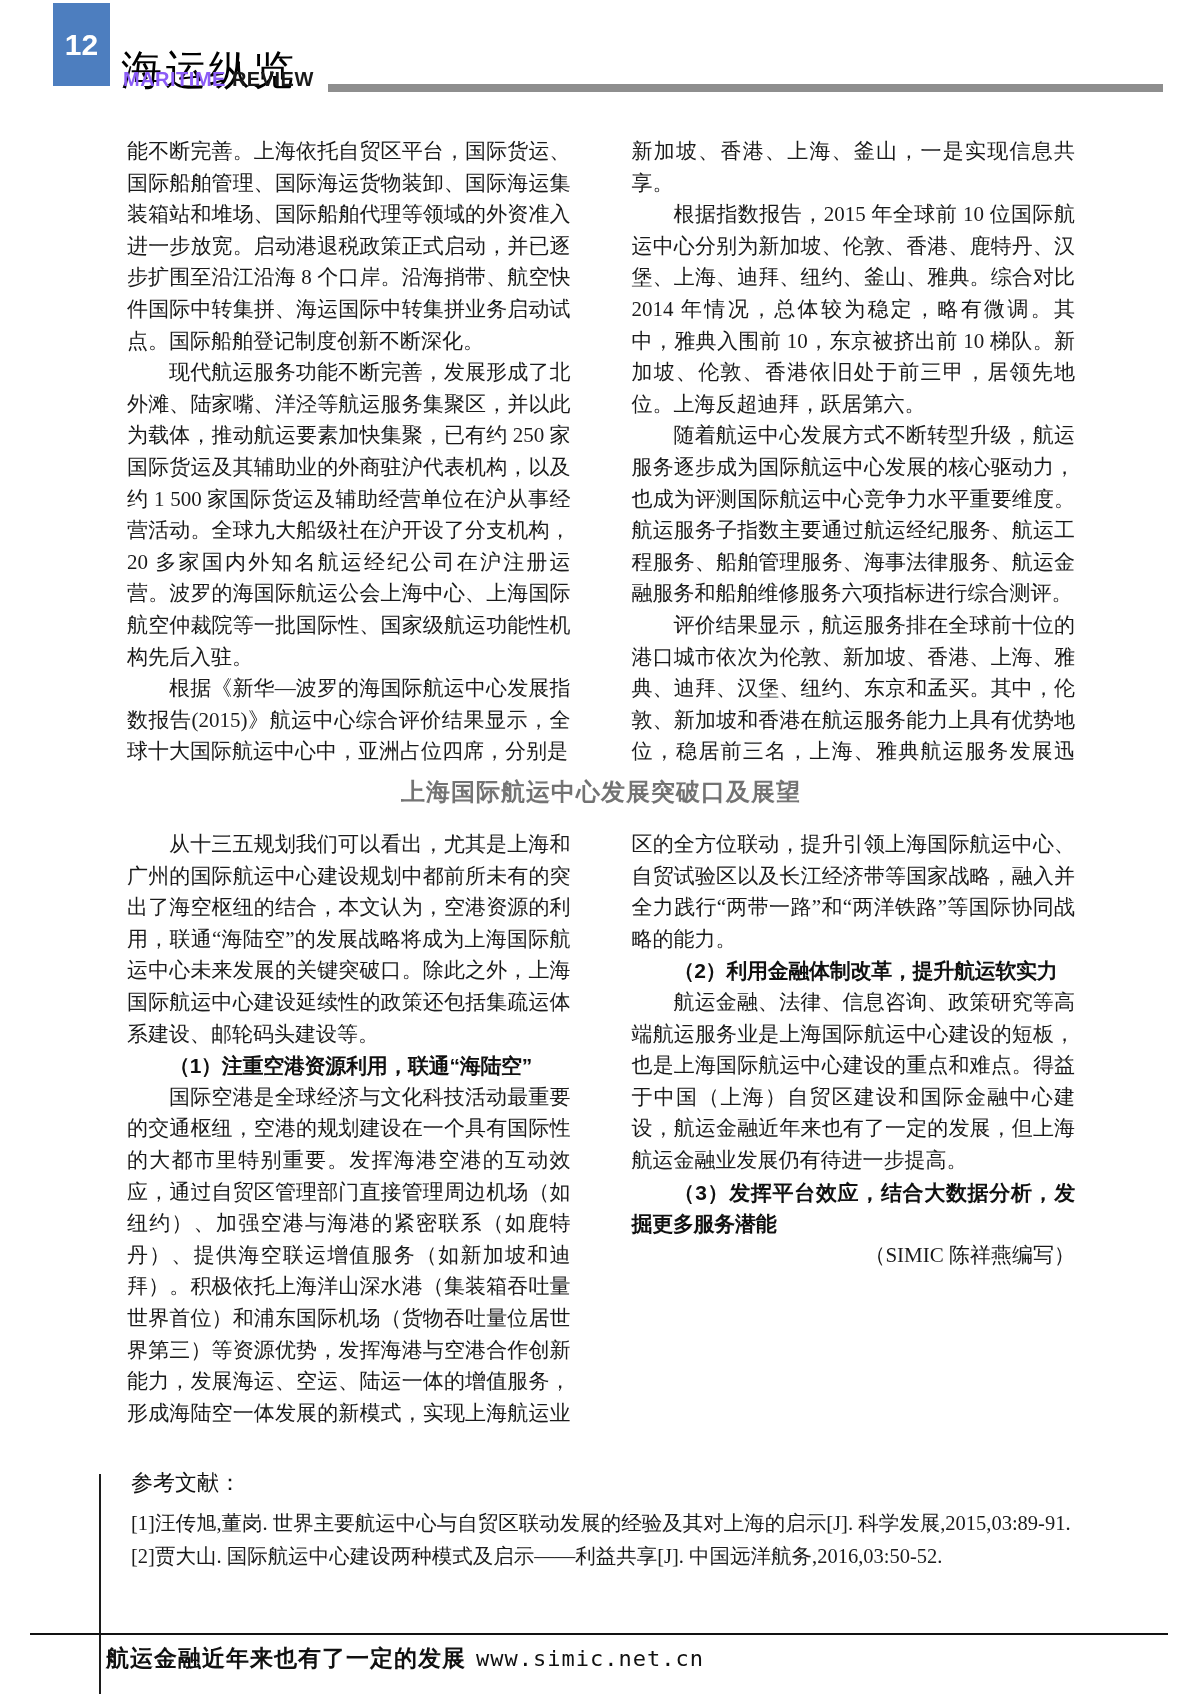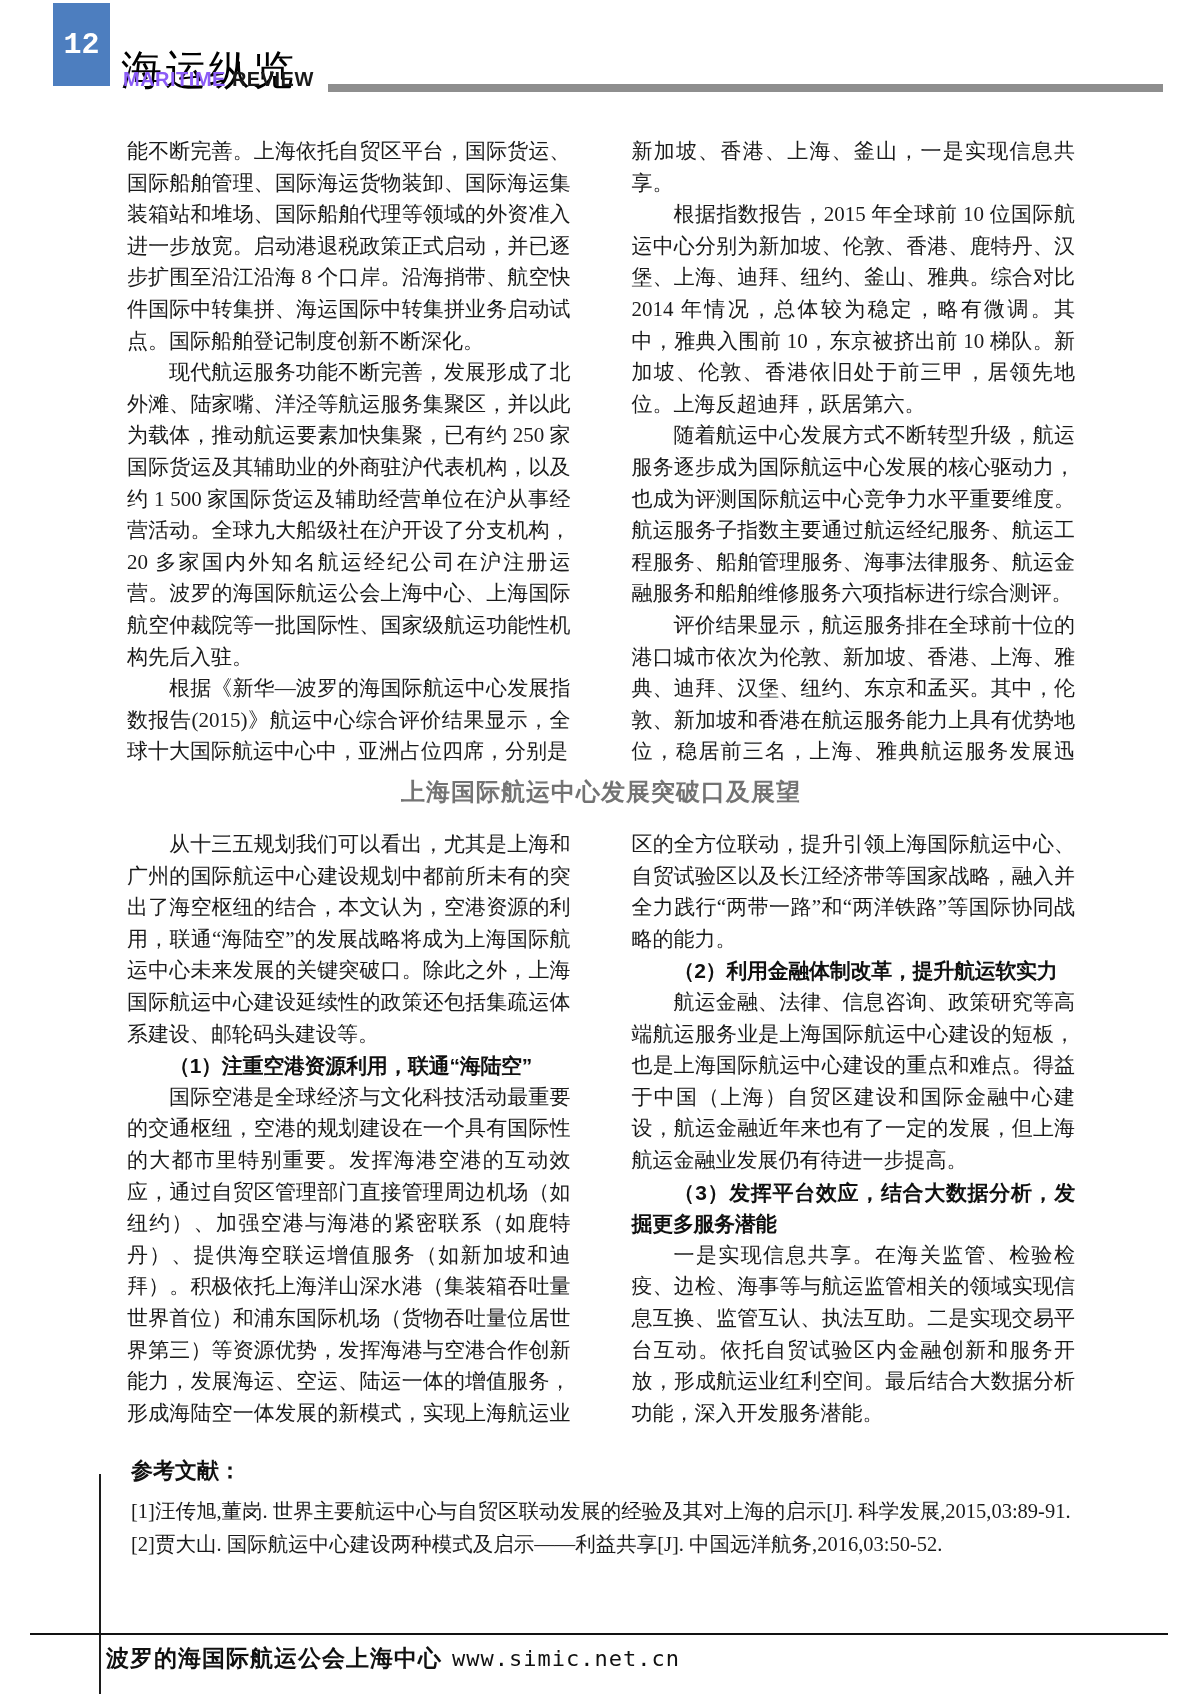--- a/index.html
+++ b/index.html
@@ -7,21 +7,21 @@
     position:relative;width:1200px;height:1707px;margin:0 auto;
     background:#ffffff;overflow:hidden;
     font-family:"Liberation Serif","DejaVu Serif",serif;color:#1a1a1a;
   }
   
   .pn-box{
     position:absolute;left:53px;top:3px;width:57px;height:83px;
     background:#4d7ebf;display:flex;align-items:center;justify-content:center;
   }
   .pn-box span{
-    color:#ffffff;font-family:Liberation Mono, monospace;
+    color:#ffffff;font-family:Liberation Sans, sans-serif;
     font-weight:700;font-size:30px;
   }
   .sec-cn{
     position:absolute;left:121px;top:10px;
     font-size:41px;letter-spacing:3px;color:#000;margin-top:33px;
   }
   .sec-en{
     position:absolute;left:123px;top:68px;
     font-family:"Liberation Sans","DejaVu Sans",sans-serif;
     font-weight:700;font-size:20px;letter-spacing:.5px;
@@ -51,21 +51,21 @@
   .red-heading{
     position:absolute;left:127px;top:776px;width:948px;margin:0;
     text-align:center;color:#737373;
     font-family:"Liberation Sans","DejaVu Sans",sans-serif;
     font-weight:700;font-size:24px;letter-spacing:1px;
   }
   
   .refs{position:absolute;left:131px;top:1456px;width:944px;}
   .refs-heading{
     font-family:"Liberation Sans","DejaVu Sans",sans-serif;
-    font-weight:700;font-size:22px;color:#111;margin:0 0 9px 0;
+    font-weight:400;font-size:22px;color:#111;margin:12px 0 9px 0;
   }
   .refs .blk.ref{
     font-size:20.5px;line-height:33px;text-align:left;text-indent:0;
   }
   
   .vline{position:absolute;left:99px;top:1474px;width:2px;height:220px;background:#1c1c1c;}
   .footer-line{position:absolute;left:30px;top:1633px;width:1138px;height:2px;background:#111;}
   .footer{
     position:absolute;left:106px;top:1643px;color:#111;
     font-family:"Liberation Sans","DejaVu Sans",sans-serif;
@@ -110,32 +110,31 @@
     <div class="col">
         <p class="blk p">从十三五规划我们可以看出，尤其是上海和广州的国际航运中心建设规划中都前所未有的突出了海空枢纽的结合，本文认为，空港资源的利用，联通“海陆空”的发展战略将成为上海国际航运中心未来发展的关键突破口。除此之外，上海国际航运中心建设延续性的政策还包括集疏运体系建设、邮轮码头建设等。</p>
         <p class="blk h">（1）注重空港资源利用，联通“海陆空”</p>
         <p class="blk p">国际空港是全球经济与文化科技活动最重要的交通枢纽，空港的规划建设在一个具有国际性的大都市里特别重要。发挥海港空港的互动效应，通过自贸区管理部门直接管理周边机场（如纽约）、加强空港与海港的紧密联系（如鹿特丹）、提供海空联运增值服务（如新加坡和迪拜）。积极依托上海洋山深水港（集装箱吞吐量世界首位）和浦东国际机场（货物吞吐量位居世界第三）等资源优势，发挥海港与空港合作创新能力，发展海运、空运、陆运一体的增值服务，形成海陆空一体发展的新模式，实现上海航运业与自贸试验</p>
       </div>
     <div class="col">
         <p class="blk pc">区的全方位联动，提升引领上海国际航运中心、自贸试验区以及长江经济带等国家战略，融入并全力践行“两带一路”和“两洋铁路”等国际协同战略的能力。</p>
         <p class="blk h">（2）利用金融体制改革，提升航运软实力</p>
         <p class="blk p">航运金融、法律、信息咨询、政策研究等高端航运服务业是上海国际航运中心建设的短板，也是上海国际航运中心建设的重点和难点。得益于中国（上海）自贸区建设和国际金融中心建设，航运金融近年来也有了一定的发展，但上海航运金融业发展仍有待进一步提高。</p>
         <p class="blk h">（3）发挥平台效应，结合大数据分析，发掘更多服务潜能</p>
-        <p class="blk p">一是实现信息共享。在海关监管、检验检疫、边检、海事等与航运监管相关的领域实现信息互换、监管互认、执法互助。二是实现交易平台互动。依托自贸试验区内金融创新和服务开放，形成航运业红利空间。最后结合大数据分析功能，深入开发服务潜能。</p>
         <p class="blk byline">（SIMIC  陈祥燕编写）</p>
       </div>
   </div>
 
   <div class="refs">
     <div class="refs-heading">参考文献：</div>
     <div>
         <p class="blk ref">[1]汪传旭,董岗. 世界主要航运中心与自贸区联动发展的经验及其对上海的启示[J]. 科学发展,2015,03:89-91.</p>
         <p class="blk ref">[2]贾大山. 国际航运中心建设两种模式及启示——利益共享[J]. 中国远洋航务,2016,03:50-52.</p>
       </div>
   </div>
 
   <div class="vline"></div>
   <div class="footer-line"></div>
   <div class="footer">
-    <span>波罗的海国际航运公会上海中心</span><span class="url">www.simic.net.cn</span>
+    <span>航运金融近年来也有了一定的发展</span><span class="url">www.simic.net.cn</span>
   </div>
 
 </div>
 
 </body></html>

